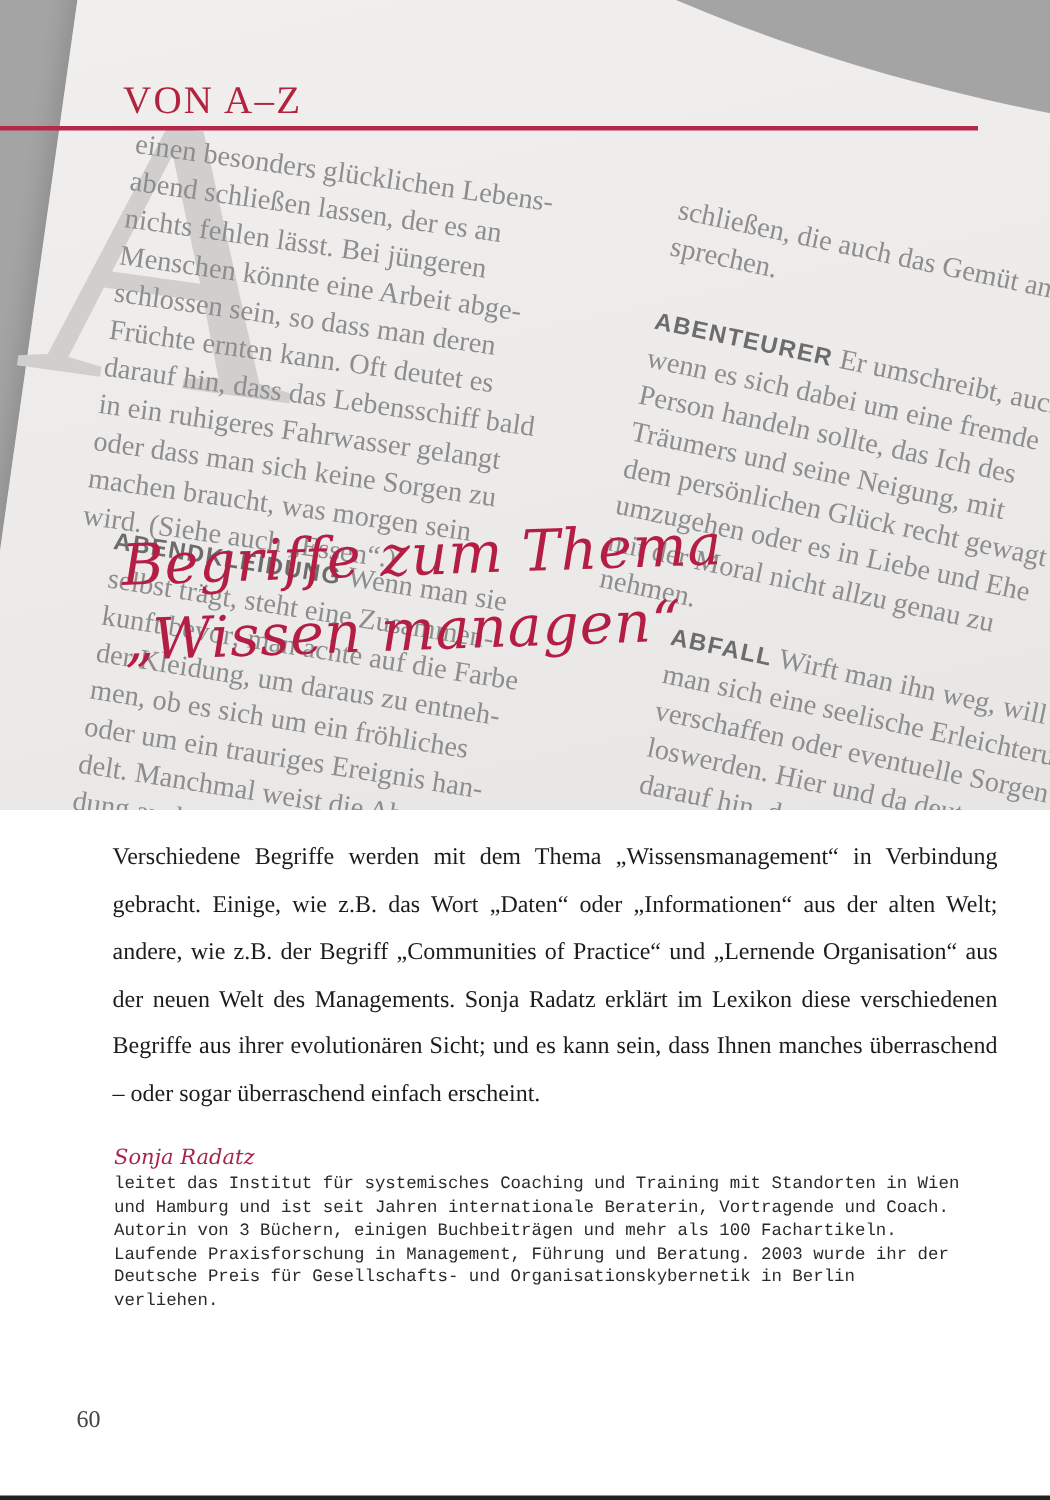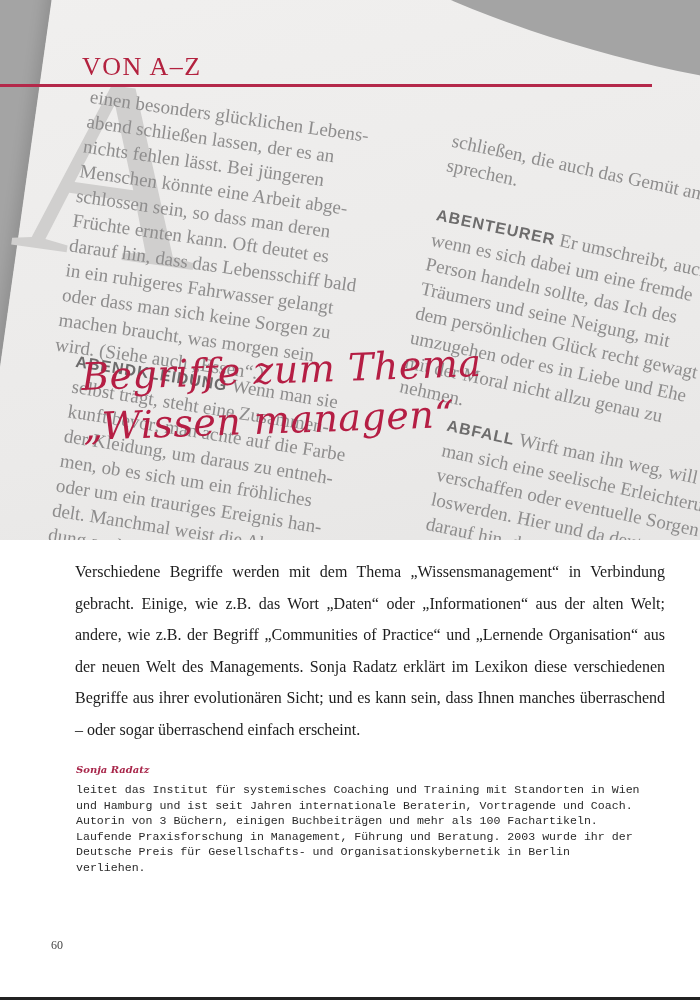--- a/index.html
+++ b/index.html
@@ -12,23 +12,23 @@
   .col1 { left:92px; top:84px; transform:rotate(8deg); transform-origin:0 0; }
   .col2 { left:455px; top:128px; transform:rotate(12deg); transform-origin:0 0; }
   .col1b { left:78px; top:348px; transform:rotate(9deg); transform-origin:0 0; }
   .col2b { left:450px; top:412px; transform:rotate(12deg); transform-origin:0 0; }
   .entry-head { font-family:"Liberation Sans", sans-serif; font-weight:bold; letter-spacing:1px; font-size:16px; color:#6d6c6c; }
   .section-label { position:absolute; left:82px; top:52px; font-family:"Liberation Serif", serif; font-size:26px; letter-spacing:1.5px; color:#b3223f;text-align:right; }
   .red-rule { position:absolute; left:0; top:84px; width:652px; height:3px; background:#b4284a; }
   .title { position:absolute; left:82px; top:345px; font-family:"DejaVu Serif", serif; font-style:italic; font-size:38px; line-height:50px; color:#b51e44; transform:rotate(-2deg); letter-spacing:0.5px; }
   .white-band { position:absolute; left:0; top:540px; width:700px; height:460px; background:#ffffff; }
   .intro { position:absolute; left:75px; top:540px; width:590px; font-family:"Liberation Serif", serif; font-size:16px; line-height:31.5px; color:#1c1c1c; text-align:justify; hyphens:auto; }
-  .sig { position:absolute; left:76px; top:764px; font-family:"DejaVu Serif", serif; font-style:italic; font-size:10px; color:#a8264a;font-weight:bold; }
+  .sig { position:absolute; left:76px; top:764px; font-family:"DejaVu Serif", serif; font-style:italic; font-size:14px; color:#a8264a; }
   .bio { position:absolute; left:76px; top:782px; width:570px; font-family:Liberation Mono, monospace; font-size:11.6px; line-height:15.5px; color:#2a2a2a; }
-  .page-num { position:absolute; left:51px; top:938px; font-family:"Liberation Serif", serif; font-size:12px; color:#444; }
+  .page-num { position:absolute; left:51px; top:938px; font-family:"Liberation Serif", serif; font-size:16px; color:#444; }
   .bottom-bar { position:absolute; left:0; top:997px; width:700px; height:3px; background:#222; }
 </style>
 </head>
 <body>
 
 <div class="photo">
   <div class="page"></div>
   <div class="page-curve"></div>
   <div class="bigA">A</div>
   <div class="book-col col1">einen besonders glücklichen Lebens-

